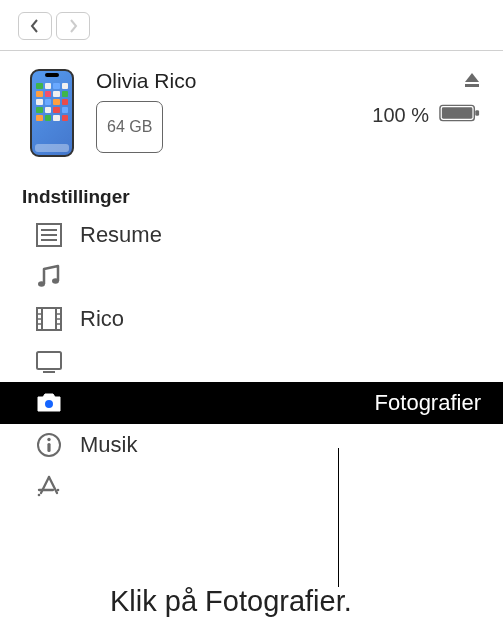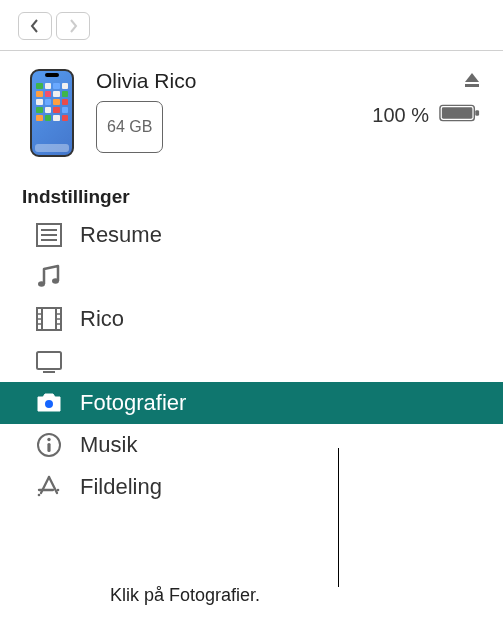--- a/index.html
+++ b/index.html
@@ -166,22 +166,23 @@
       display: flex;
       align-items: center;
       justify-content: center;
       flex-shrink: 0;
     }
     .settings-item .icon svg {
       width: 30px;
       height: 30px;
     }
     .settings-item.selected {
-      background: #0f766e;
+      background: #000000;
       color: #ffffff;
+      justify-content: space-between;
     }
     .settings-item.selected svg {
       stroke: #ffffff !important;
       fill: #ffffff !important;
     }
     .settings-item.selected .camera-body {
       fill: #ffffff;
     }
     .settings-item.selected .camera-lens {
       fill: #1565ff;
@@ -192,21 +193,21 @@
       left: 338px;
       top: 448px;
       width: 1px;
       height: 139px;
       background: #000000;
     }
     .callout-text {
       position: absolute;
       left: 110px;
       top: 585px;
-      font-size: 18px;
+      font-size: 29px;
       color: #222222;
       text-align: center;
     }
   </style>
 </head>
 <body>
 
 <div class="toolbar">
   <div class="nav-btn">
     <svg viewBox="0 0 10 14">
@@ -351,18 +352,17 @@
       <svg viewBox="0 0 30 30">
           <g fill="none" stroke="#6a6a6a" stroke-width="2.3" stroke-linecap="round">
             <path d="M15 5 L7 21"></path>
             <path d="M15 5 L23 21"></path>
             <path d="M5 18 H19"></path>
             <circle cx="24" cy="18" r="1.3" fill="#6a6a6a" stroke="none"></circle>
             <circle cx="5" cy="23" r="1.3" fill="#6a6a6a" stroke="none"></circle>
           </g>
         </svg>
     </span>
-    <span>Fildeling</span>
   </div>
 </div>
 
 <div class="callout-line"></div>
 <div class="callout-text">Klik på Fotografier.</div>
 
 </body></html>

